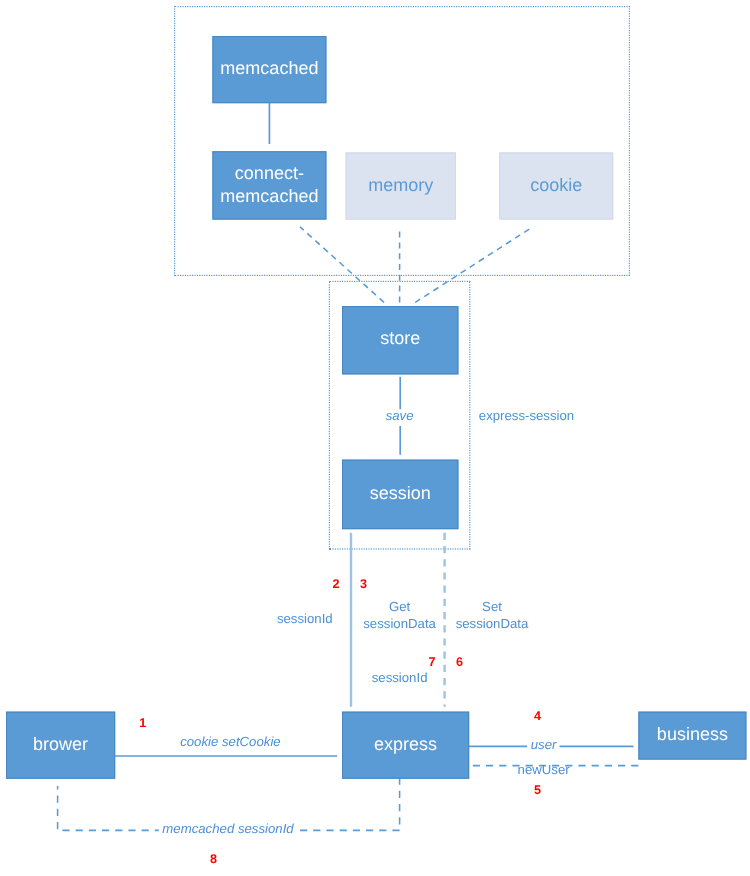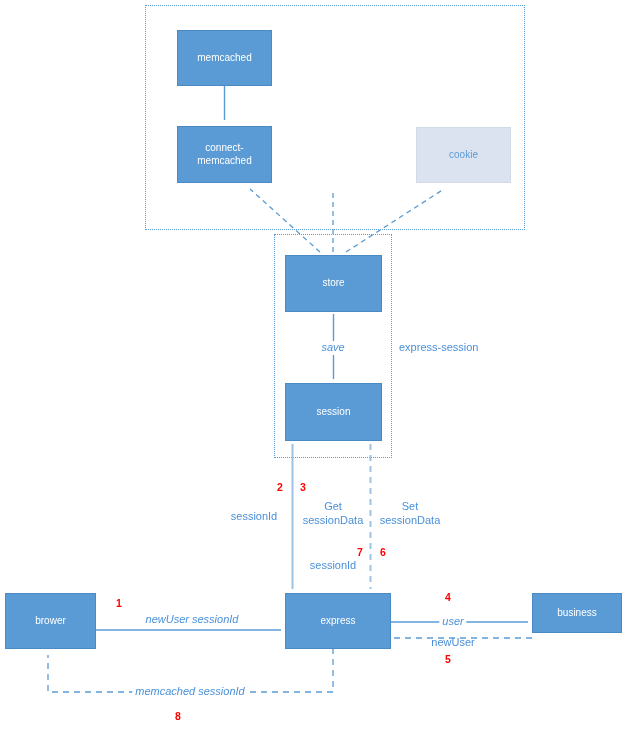--- a/index.html
+++ b/index.html
@@ -18,21 +18,21 @@
     background:transparent;
   }
 
   
   .node{
     position:absolute;
     box-sizing:border-box;
     display:flex;align-items:center;justify-content:center;
     text-align:left;
     line-height:1.25;
-    font-size:10px;
+    font-size:15px;
   }
   .node.solid{
     background:#5B9BD5;
     color:#ffffff;
     border:1px solid #4A8AC4;
   }
   .node.ghost{
     background:#DCE3F0;
     color:#5B9BD5;
     border:1px solid #D2DAEA;
@@ -103,20 +103,23 @@
 
   <div class="node solid" style="left:177px;top:30px;width:95px;height:56px;">
     <span>memcached</span>
   </div>
 
   <div class="node solid" style="left:177px;top:126px;width:95px;height:57px;flex-direction:column;">
     <span>connect-</span>
     <span>memcached</span>
   </div>
 
+  <div class="node ghost" style="left:288px;top:127px;width:92px;height:56px;">
+    <span>memory</span>
+  </div>
 
   <div class="node ghost" style="left:416px;top:127px;width:95px;height:56px;">
     <span>cookie</span>
   </div>
 
   <div class="node solid" style="left:285px;top:383px;width:97px;height:58px;">
     <span>session</span>
   </div>
 
   <div class="node solid" style="left:285px;top:255px;width:97px;height:57px;">
@@ -142,21 +145,21 @@
   <div class="lbl center" style="left:254px;top:510px;">sessionId</div>
 
   <div class="lbl center" style="left:333px;top:500px;">Get</div>
   <div class="lbl center" style="left:333px;top:514px;">sessionData</div>
 
   <div class="lbl center" style="left:410px;top:500px;">Set</div>
   <div class="lbl center" style="left:410px;top:514px;">sessionData</div>
 
   <div class="lbl center" style="left:333px;top:559px;">sessionId</div>
 
-  <div class="lbl center onwhite" style="left:192px;top:613px;">newUser sessionId</div>
+  <div class="lbl center onwhite" style="left:192px;top:613px;">cookie setCookie</div>
 
   <div class="lbl center onwhite" style="left:453px;top:615px;">user</div>
 
   <div class="lbl center" style="left:453px;top:636px;">newUser</div>
 
   <div class="lbl center onwhite" style="left:190px;top:685px;">memcached sessionId</div>
 
   <div class="lbl num center" style="left:119px;top:597px;">1</div>
 
   <div class="lbl num center" style="left:280px;top:481px;">2</div>

